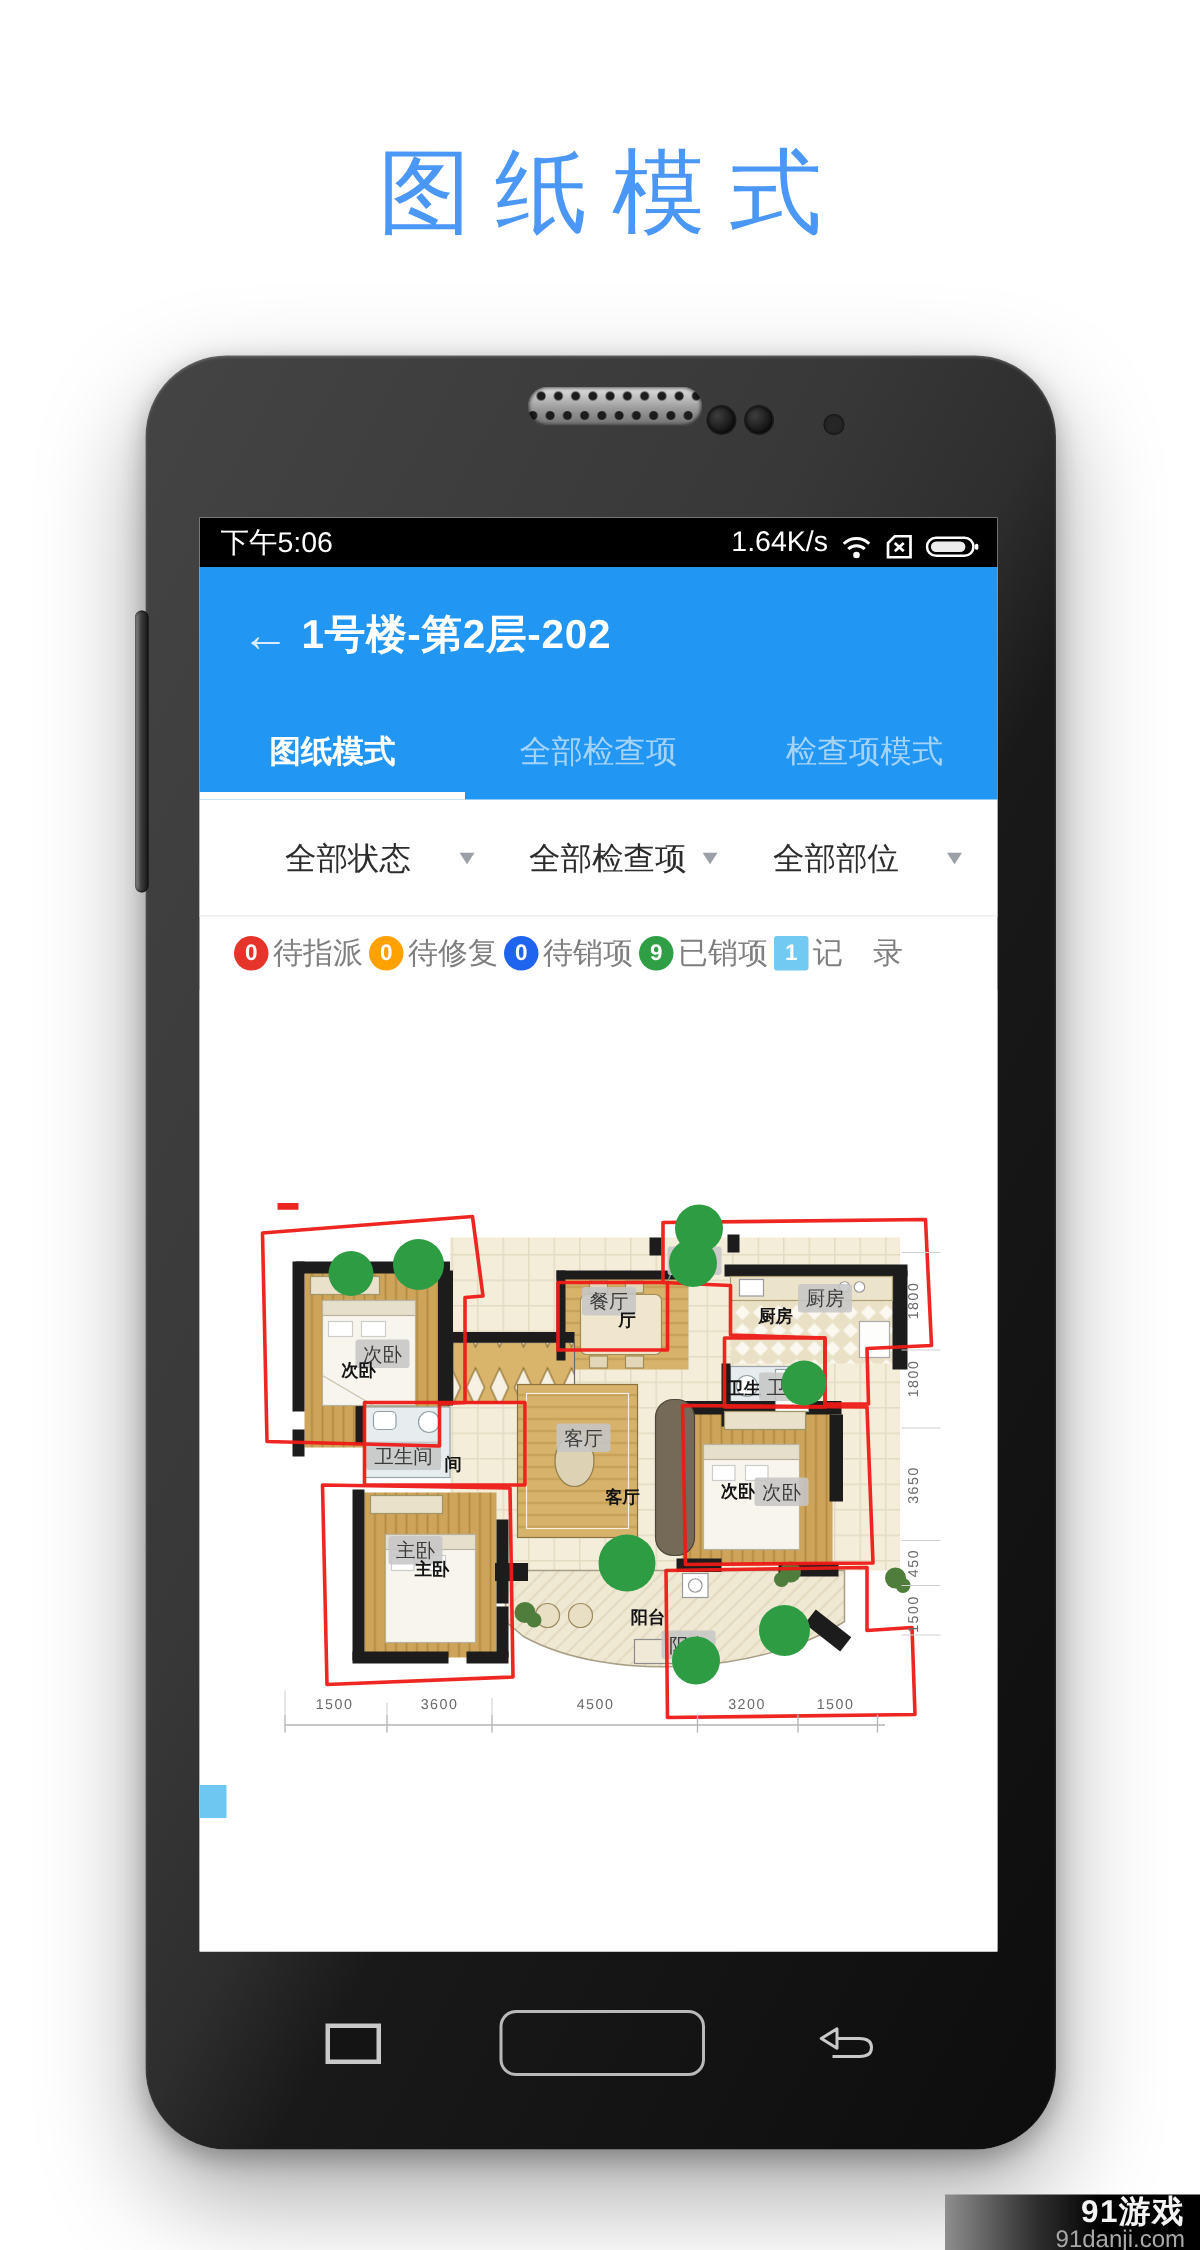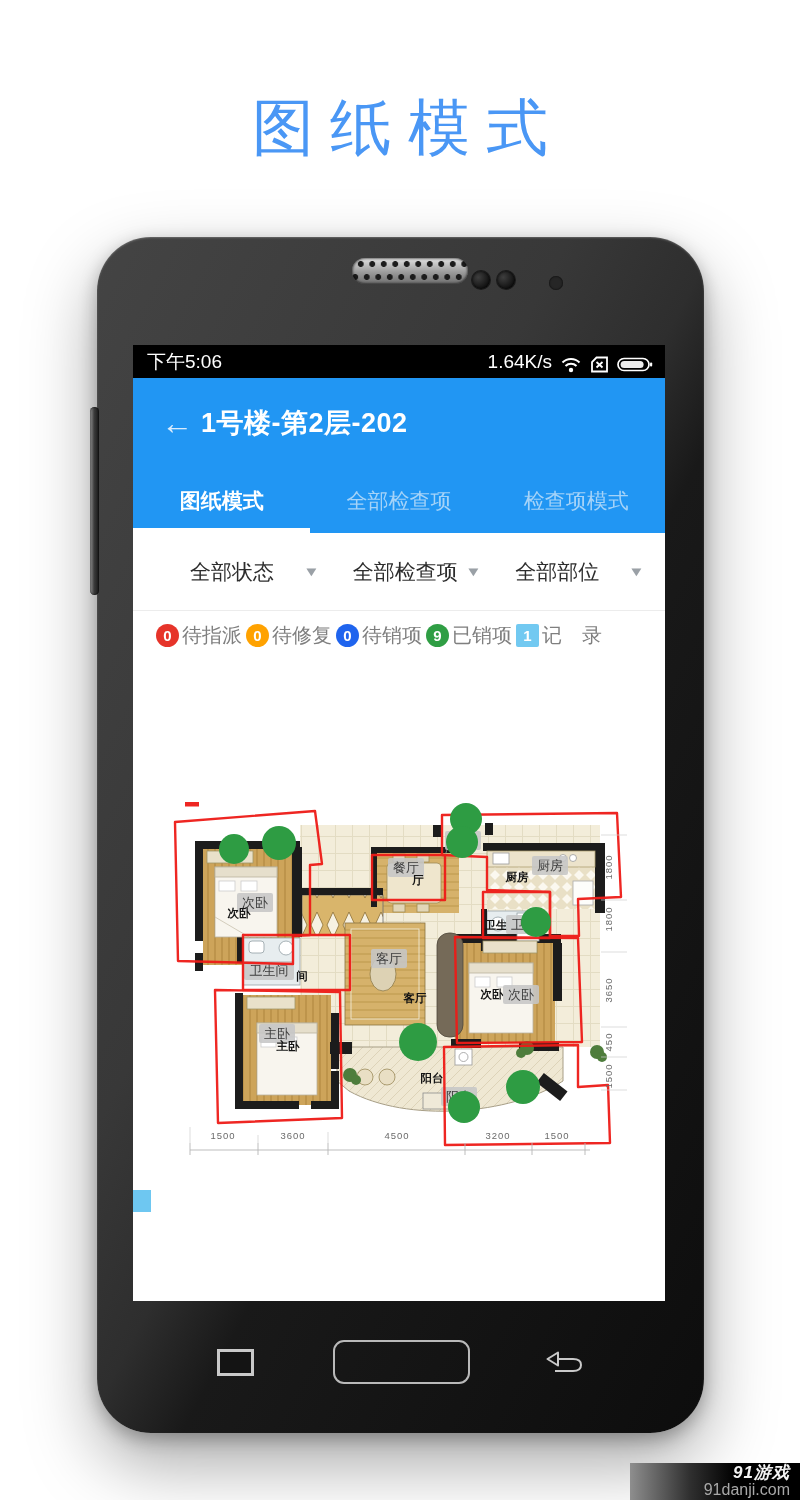--- a/index.html
+++ b/index.html
@@ -84,21 +84,21 @@
   .nav-recents::before { content:""; position:absolute; left:5px; top:-10px; width:34px; height:25px;
     border:3px solid #c9c9c9; z-index:-1; }
   .nav-home { position:absolute; left:236px; top:5px; width:137px; height:44px;
     border:2.5px solid #b9b9b9; border-radius:11px; }
   .nav-back { position:absolute; left:449px; top:16px; }
 
   
   .watermark { position:absolute; left:630px; top:1463px; width:170px; height:37px;
     background:linear-gradient(90deg,#8e8e8e 0%,#303030 35%,#000 62%);
     text-align:right; padding:1px 10px 0 0; line-height:1; }
-  .wm-brand { color:#f4f4f4; font-size:17px; font-weight:bold; font-style:italic; letter-spacing:1px;padding-left:48px; }
+  .wm-brand { color:#f4f4f4; font-size:21px; font-weight:bold; letter-spacing:1px;padding-left:48px; }
   .wm-site  { color:#a8a8a8; font-size:16px; margin-top:1px; font-style:normal; }
 
   svg text { font-family:"Liberation Sans","DejaVu Sans",sans-serif; }
   .dim-t { font-size:9.5px; fill:#6a6a6a; letter-spacing:1px; }
   .badge-t { font-size:13px; fill:#3c3c3c; }
   .plain-t { font-size:11.5px; font-weight:bold; fill:#141414; }
 </style>
 </head>
 <body>
 

